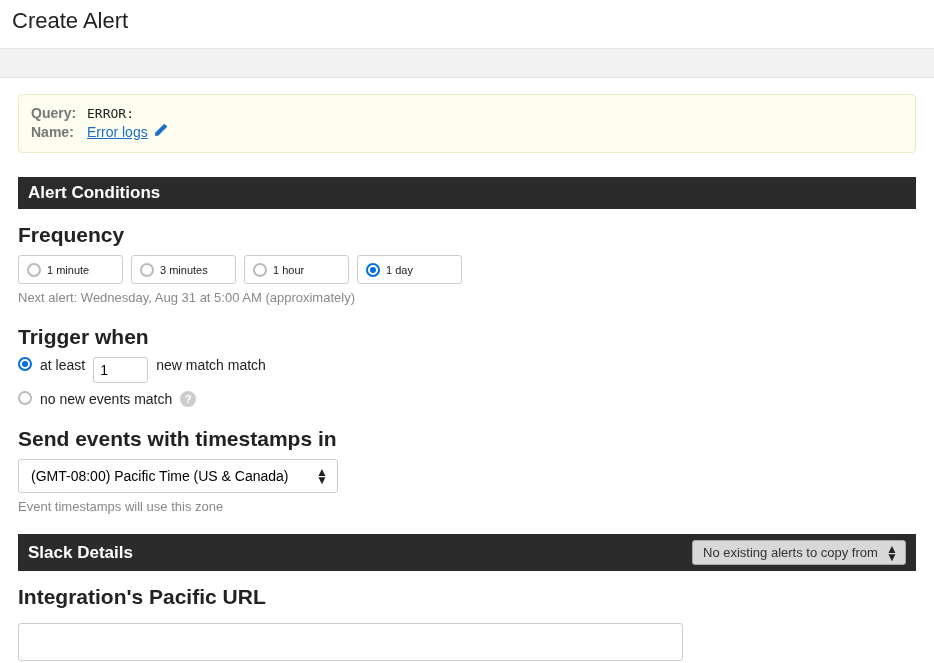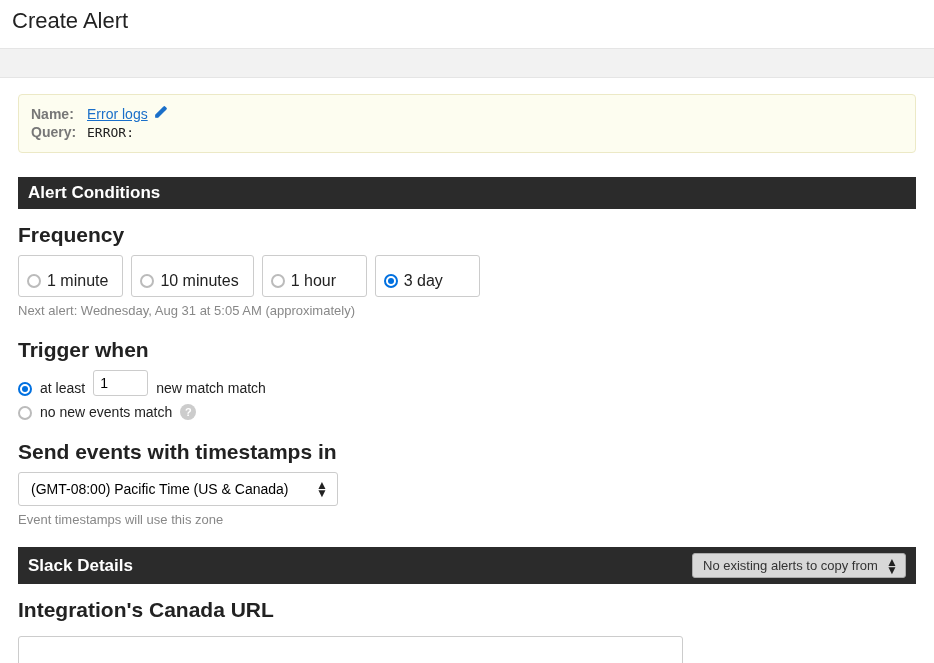--- a/index.html
+++ b/index.html
@@ -9,26 +9,26 @@
 .content { padding: 16px 18px; }
 .summary-box { background: #fdfdf0; border: 1px solid #ece9c6; border-radius: 4px; padding: 10px 12px; margin-bottom: 24px; }
 .summary-row { display: flex; align-items: center; gap: 6px; margin-bottom: 2px; }
 .summary-label { color: #777; font-weight: 600; font-size: 14px; min-width: 50px; }
 .summary-link { color: #1a6fc9; text-decoration: underline; font-size: 14px; }
 .edit-icon { color: #1a6fc9; }
 .mono { font-family: Menlo, Consolas, monospace; font-size: 13px; color: #222; }
 .section-header { background: #2b2b2b; color: #fff; font-size: 17px; font-weight: 700; padding: 6px 10px; border-radius: 0; display: flex; align-items: center; justify-content: space-between; margin-bottom: 14px; }
 .sub-heading { font-size: 21px; font-weight: 700; margin-bottom: 8px; color: #222; }
 .freq-row { display: flex; gap: 8px; margin-bottom: 6px; }
-.freq-option { border: 1px solid #ccc; border-radius: 3px; padding: 16px 14px 6px 8px; display: flex; align-items: center; gap: 6px; min-width: 105px; cursor: pointer; font-size: 16px; }
+.freq-option { border: 1px solid #ccc; border-radius: 3px; padding: 7px 14px 6px 8px; display: flex; align-items: center; gap: 6px; min-width: 105px; cursor: pointer; font-size: 11px; }
 .radio { width: 14px; height: 14px; border: 2px solid #bbb; border-radius: 50%; display: inline-flex; align-items: center; justify-content: center; flex-shrink: 0; }
 .radio.checked { border-color: #0070e0; }
 .radio.checked::after { content: ""; width: 6px; height: 6px; background: #0070e0; border-radius: 50%; }
 .hint { color: #888; font-size: 13px; margin-bottom: 20px; }
-.trigger-row { display: flex; align-items: flex-end; gap: 8px; margin-bottom: 8px; font-size: 14px; }
+.trigger-row { display: flex; align-items: flex-start; gap: 8px; margin-bottom: 8px; font-size: 14px; }
 .num-input { width: 55px; border: 1px solid #ccc; border-radius: 3px; padding: 4px 6px; font-size: 14px; text-align: left; }
 .help-circle { width: 16px; height: 16px; border-radius: 50%; background: #ccc; color: #fff; font-size: 11px; display: inline-flex; align-items: center; justify-content: center; font-weight: 700; }
 .select-wrap { position: relative; width: 320px; margin-bottom: 6px; }
 .tz-select { width: 100%; border: 1px solid #ccc; border-radius: 3px; padding: 8px 30px 8px 12px; font-size: 14px; appearance: none; background: #fff; }
 .sort-arrows { position: absolute; right: 10px; top: 50%; transform: translateY(-50%); pointer-events: none; font-size: 12px; line-height: 8px; color: #222; }
 .sort-arrows span { display: block; }
 .copy-dropdown-wrap { position: relative; }
 .copy-dropdown { background: #d8d8d8; border: 1px solid #aaa; border-radius: 3px; padding: 4px 26px 4px 10px; font-size: 13px; appearance: none; color: #333; }
 .webhook-input { width: 665px; max-width:100%; border: 1px solid #ccc; border-radius: 3px; padding: 10px; font-size: 14px; margin-top: 6px; margin-bottom: 8px; }
 .footer-text { font-size: 13px; color: #888; }
@@ -38,59 +38,59 @@
 </head>
 <body>
 
 <div class="page-title">Create Alert</div>
 <div class="gray-bar"></div>
 
 <div class="content">
 
   <div class="summary-box">
     <div class="summary-row">
+      <span class="summary-label">Query:</span>
+      <span class="mono">ERROR:</span>
+    </div>
+    <div class="summary-row">
       <span class="summary-label">Name:</span>
       <a href="#" class="summary-link">Error logs</a>
       <span class="edit-icon">
         <svg width="14" height="14" viewBox="0 0 24 24" fill="none" stroke="#1a6fc9" stroke-width="2">
             <path d="M3 17.25V21h3.75L17.81 9.94l-3.75-3.75L3 17.25zM20.71 7.04a1 1 0 0 0 0-1.41l-2.34-2.34a1 1 0 0 0-1.41 0l-1.83 1.83 3.75 3.75 1.83-1.83z" fill="#1a6fc9"></path>
           </svg>
       </span>
-    </div>
-    <div class="summary-row">
-      <span class="summary-label">Query:</span>
-      <span class="mono">ERROR:</span>
     </div>
   </div>
 
   <div class="section-header">
     <span>Alert Conditions</span>
   </div>
 
   <div class="section-block">
     <div class="sub-heading">Frequency</div>
     <div class="freq-row" id="freq-row">
         <div class="freq-option">
           <span class="radio"></span>
           <span>1 minute</span>
         </div>
         <div class="freq-option">
           <span class="radio"></span>
-          <span>10 minutes</span>
+          <span>3 minutes</span>
         </div>
         <div class="freq-option">
           <span class="radio"></span>
           <span>1 hour</span>
         </div>
         <div class="freq-option">
           <span class="radio checked"></span>
-          <span>3 day</span>
+          <span>1 day</span>
         </div>
       </div>
-    <div class="hint">Next alert: Wednesday, Aug 31 at 5:05 AM (approximately)</div>
+    <div class="hint">Next alert: Wednesday, Aug 31 at 5:00 AM (approximately)</div>
   </div>
 
   <div class="section-block">
     <div class="sub-heading">Trigger when</div>
     <div class="trigger-row">
       <span class="radio checked"></span>
       <span>at least</span>
       <input class="num-input" value="1" style="">
       <span>new match match</span>
     </div>
@@ -118,20 +118,20 @@
     <div class="copy-dropdown-wrap">
       <input class="copy-dropdown" readonly="" value="No existing alerts to copy from…" style="">
       <div class="sort-arrows" style="right:8px">
           <span>▲</span>
           <span>▼</span>
         </div>
     </div>
   </div>
 
   <div class="section-block">
-    <div class="sub-heading">Integration's Canada URL</div>
+    <div class="sub-heading">Integration's Pacific URL</div>
     <input class="webhook-input" value="" style="">
     <div class="footer-text">
       <span>Create a </span><a href="#">new Papertrail integration</a><span> in Slack and paste its webhook URL here.</span>
     </div>
   </div>
 
 </div>
 
 </body></html>

